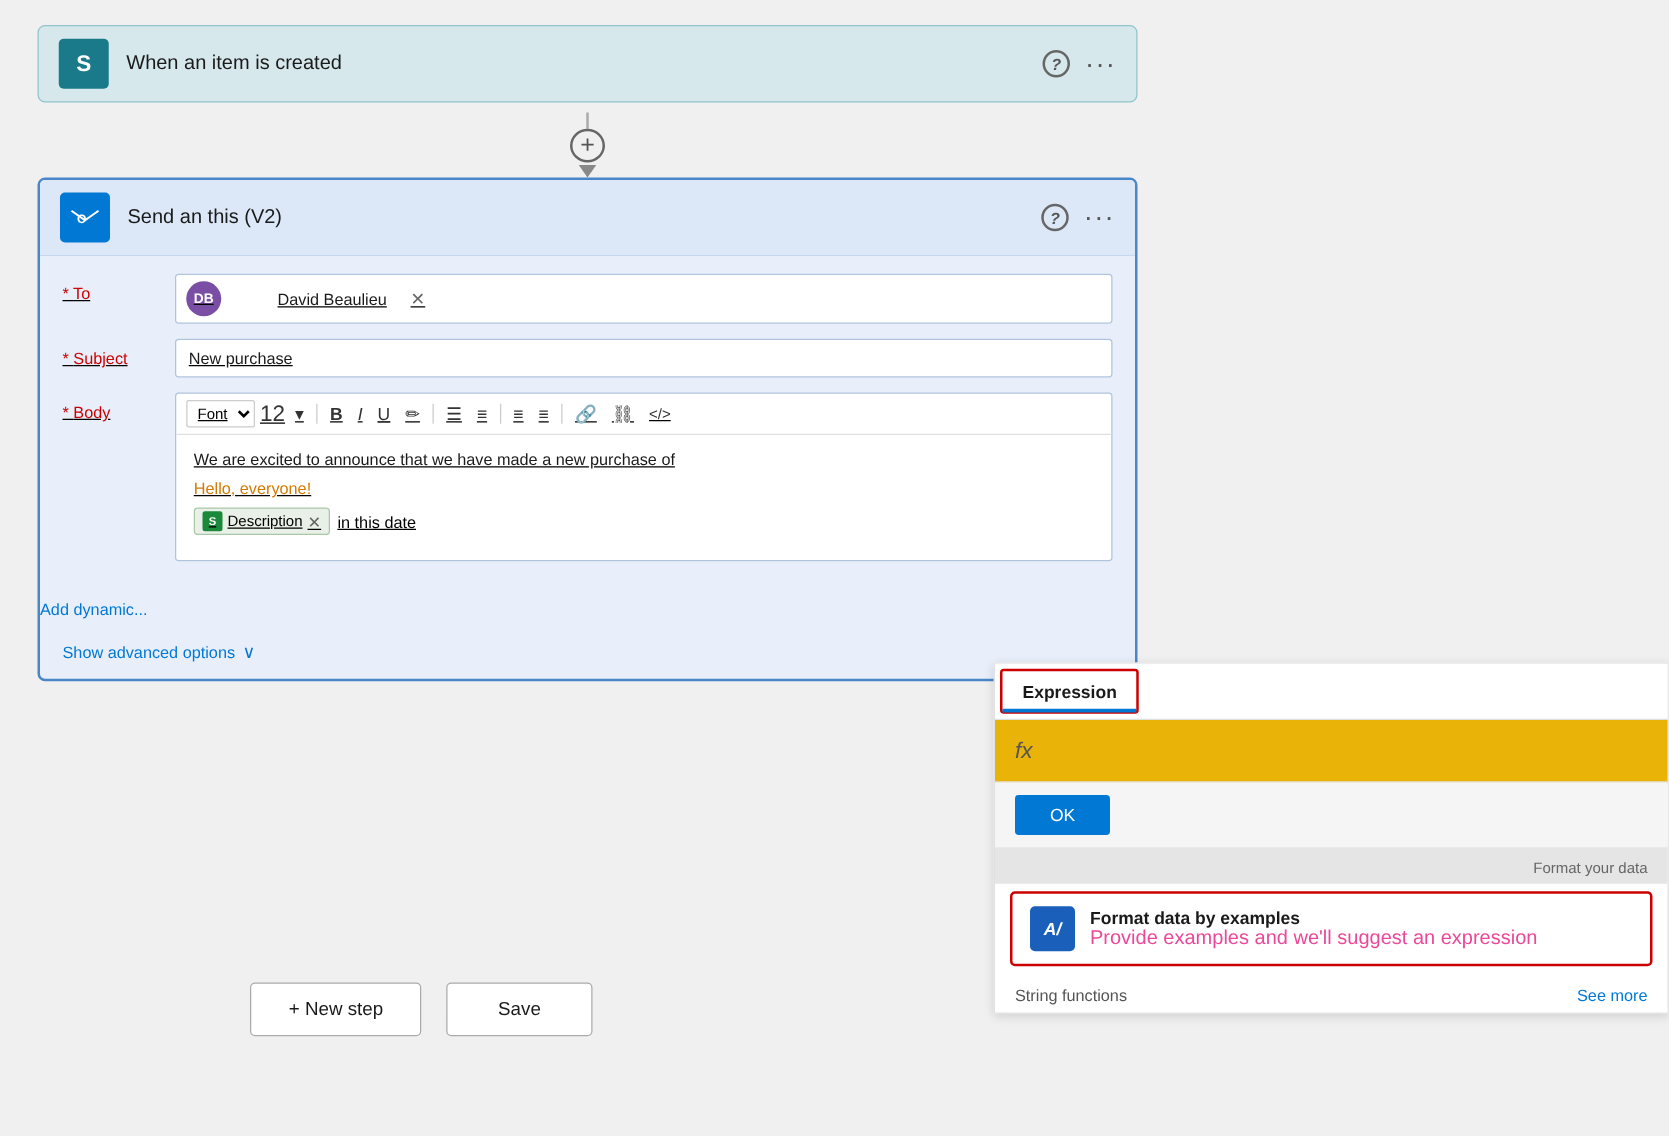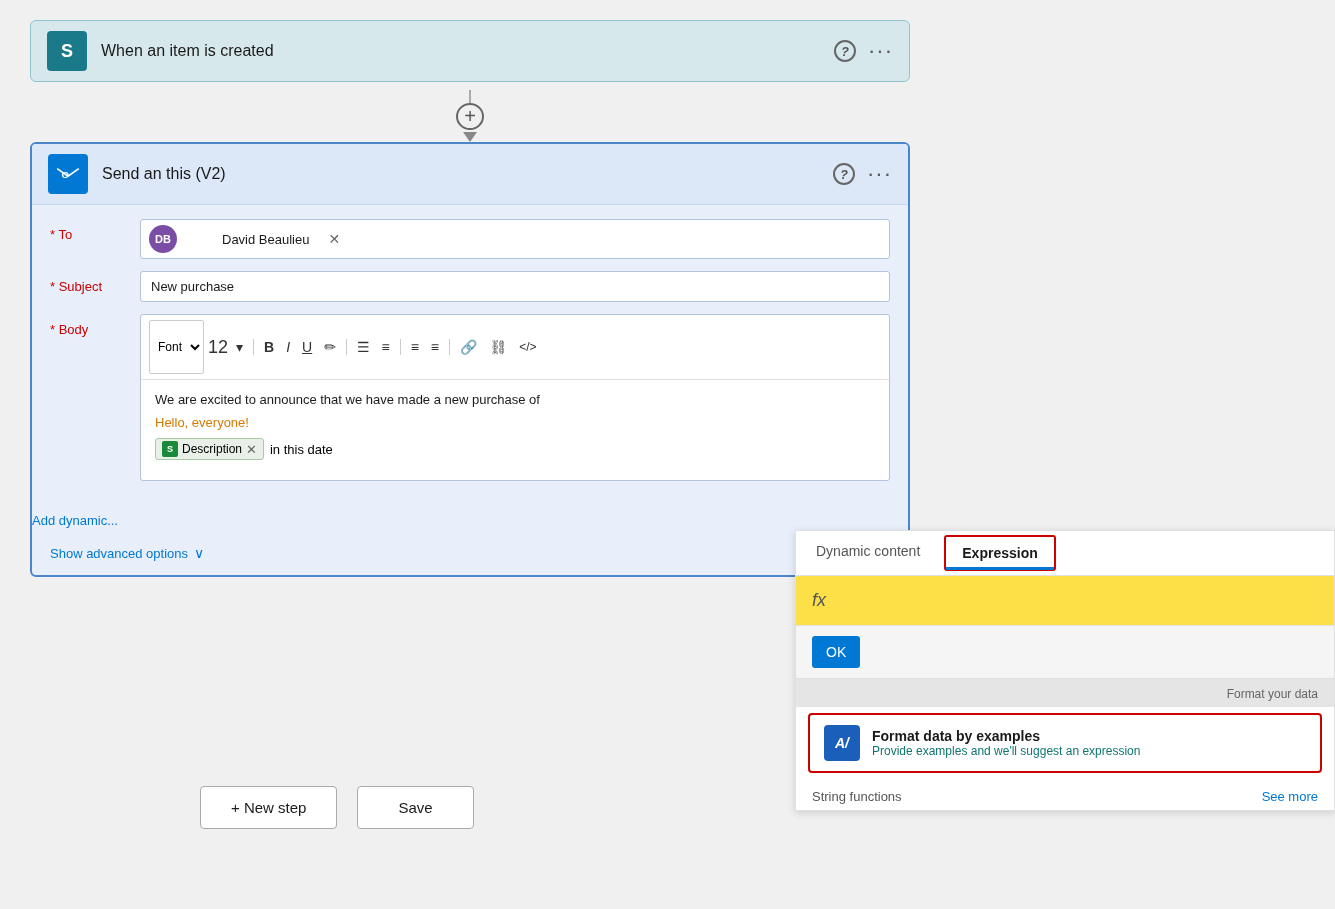--- a/index.html
+++ b/index.html
@@ -146,20 +146,21 @@
     }
 
     
     .form-body {
       padding: 14px 18px;
     }
     .form-row {
       display: flex;
       align-items: flex-start;
       margin-bottom: 12px;
+      text-decoration: underline;
     }
     .form-label {
       width: 90px;
       font-size: 13px;
       color: #c00;
       padding-top: 8px;
       flex-shrink: 0;
     }
     .form-label::before {
       content: '* ';
@@ -223,21 +224,21 @@
       display: flex;
       align-items: center;
       padding: 5px 8px;
       border-bottom: 1px solid #e0e0e0;
       gap: 4px;
       flex-wrap: wrap;
     }
     .toolbar-select {
       border: 1px solid #ccc;
       border-radius: 2px;
-      padding: 18px 4px;
+      padding: 2px 4px;
       font-size: 12px;
       background: white;
     }
     .toolbar-btn {
       background: none;
       border: none;
       cursor: pointer;
       font-size: 14px;
       padding: 2px 4px;
       color: #333;
@@ -385,21 +386,21 @@
     .tab.highlighted {
       border: 2px solid #cc0000;
       margin: 4px;
       border-radius: 3px;
       padding: 8px 16px;
     }
 
     
     .expression-area {
       padding: 14px 16px;
-      background: #fde047;
+      background: #eab308;
       border-bottom: 1px solid #e0e0e0;
       display: flex;
       align-items: center;
       gap: 12px;
     }
     .fx-label {
       font-style: italic;
       font-size: 18px;
       color: #555;
     }
@@ -415,21 +416,21 @@
     .ok-area {
       padding: 10px 16px;
       background: #f5f5f5;
       border-bottom: 1px solid #e0e0e0;
     }
     .ok-btn {
       background: #0078d4;
       color: white;
       border: none;
       border-radius: 3px;
-      padding: 8px 14px;
+      padding: 8px 28px;
       font-size: 14px;
       cursor: pointer;
       font-weight: 500;
     }
 
     
     .panel-section-label {
       padding: 8px 16px 6px 16px;
       font-size: 12px;
       color: #666;
@@ -462,22 +463,22 @@
       font-style: italic;
       font-weight: bold;
     }
     .format-info {}
     .format-title {
       font-size: 14px;
       font-weight: 600;
       color: #1a1a1a;
     }
     .format-desc {
-      font-size: 12px;
-      color: #0f766e;
+      font-size: 16px;
+      color: #ec4899;
     }
 
     
     .string-functions-row {
       display: flex;
       justify-content: space-between;
       padding: 10px 16px 6px 16px;
       align-items: center;
     }
     .string-functions-label {
@@ -607,21 +608,20 @@
   <div class="bottom-actions">
     <button class="btn-new-step">+ New step</button>
     <button class="btn-save">Save</button>
   </div>
 
 </div>
 
 <div class="right-panel">
 
   <div class="panel-tabs">
-    <div class="tab">Dynamic content</div>
     <div class="tab active highlighted">Expression</div>
   </div>
 
   <div class="expression-area">
     <span class="fx-label">fx</span>
     <input class="expression-input" type="text" value="" placeholder="" style="">
   </div>
 
   <div class="ok-area">
     <button class="ok-btn">OK</button>

